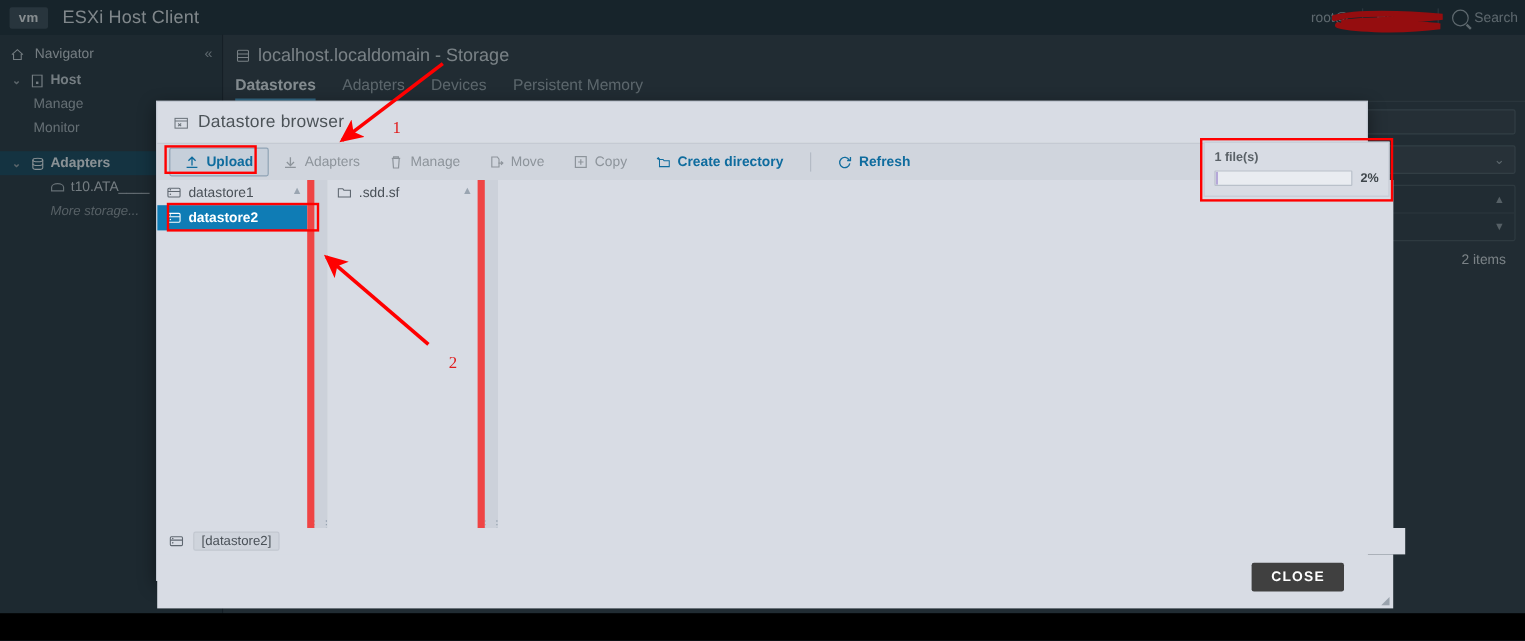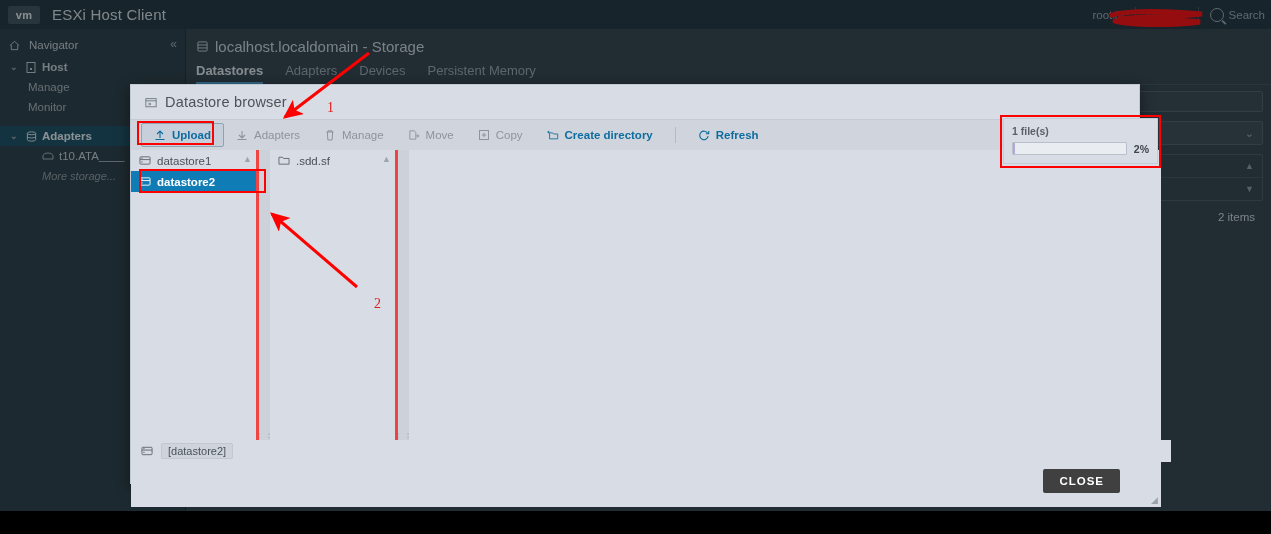--- a/index.html
+++ b/index.html
@@ -70,21 +70,21 @@
          box-shadow:0 4px 14px rgba(0,0,0,.45);border:1px solid #c2c8d2;box-sizing:border-box;}
   .m-title{height:34px;display:flex;align-items:center;gap:8px;padding-left:14px;color:#4c5358;font-size:14.5px;letter-spacing:.2px;}
   .m-toolbar{height:30px;background:#d0d5dd;border-top:1px solid #c5cad3;border-bottom:1px solid #c5cad3;
              display:flex;align-items:center;padding-left:10px;gap:0;}
   .tb-btn{display:flex;align-items:center;gap:6px;padding:0 12px;height:22px;font-size:11.5px;color:#8d949b;white-space:nowrap;}
   .tb-btn.en{color:#0f6c9e;font-weight:bold;cursor:pointer;}
   .tb-btn.up{background:#c6cfda;border:1px solid #8fa3b5;border-radius:2px;color:#0f6c9e;font-weight:bold;}
   .tb-div{width:1px;height:16px;background:#b4bbc5;margin:0 10px;}
 
   .panes{position:absolute;left:0;top:65px;width:1030px;height:290px;display:flex;background:#d8dce4;}
-  .pane{height:290px;background:#d8dce4;border-right:3px solid #ef4444;position:relative;overflow:hidden;}
+  .pane{height:290px;background:#d8dce4;border-right:6px solid #ef4444;position:relative;overflow:hidden;}
   .pane.p1{width:125px;}
   .pane.p2{width:125px;}
   .pane.p3{flex:1;border-right:none;}
   .splitter{width:11px;height:290px;background:#ccd1da;display:flex;align-items:flex-end;justify-content:center;padding-bottom:8px;}
   .grip{color:#93a0ae;font-size:9px;line-height:5px;letter-spacing:1px;}
   .row{height:21px;display:flex;align-items:center;gap:6px;padding-left:8px;font-size:11.5px;color:#4a5158;white-space:nowrap;cursor:pointer;}
   .row.sel{background:#0f7cb5;color:#fff;font-weight:bold;}
 
   .m-status{position:absolute;left:0;top:355px;width:1030px;height:22px;background:#d8dce4;display:flex;align-items:center;gap:8px;padding-left:10px;}
   .chip{background:#cfd4dc;border:1px solid #c2c7d0;border-radius:2px;padding:1px 6px;color:#4a5158;font-size:11px;}

